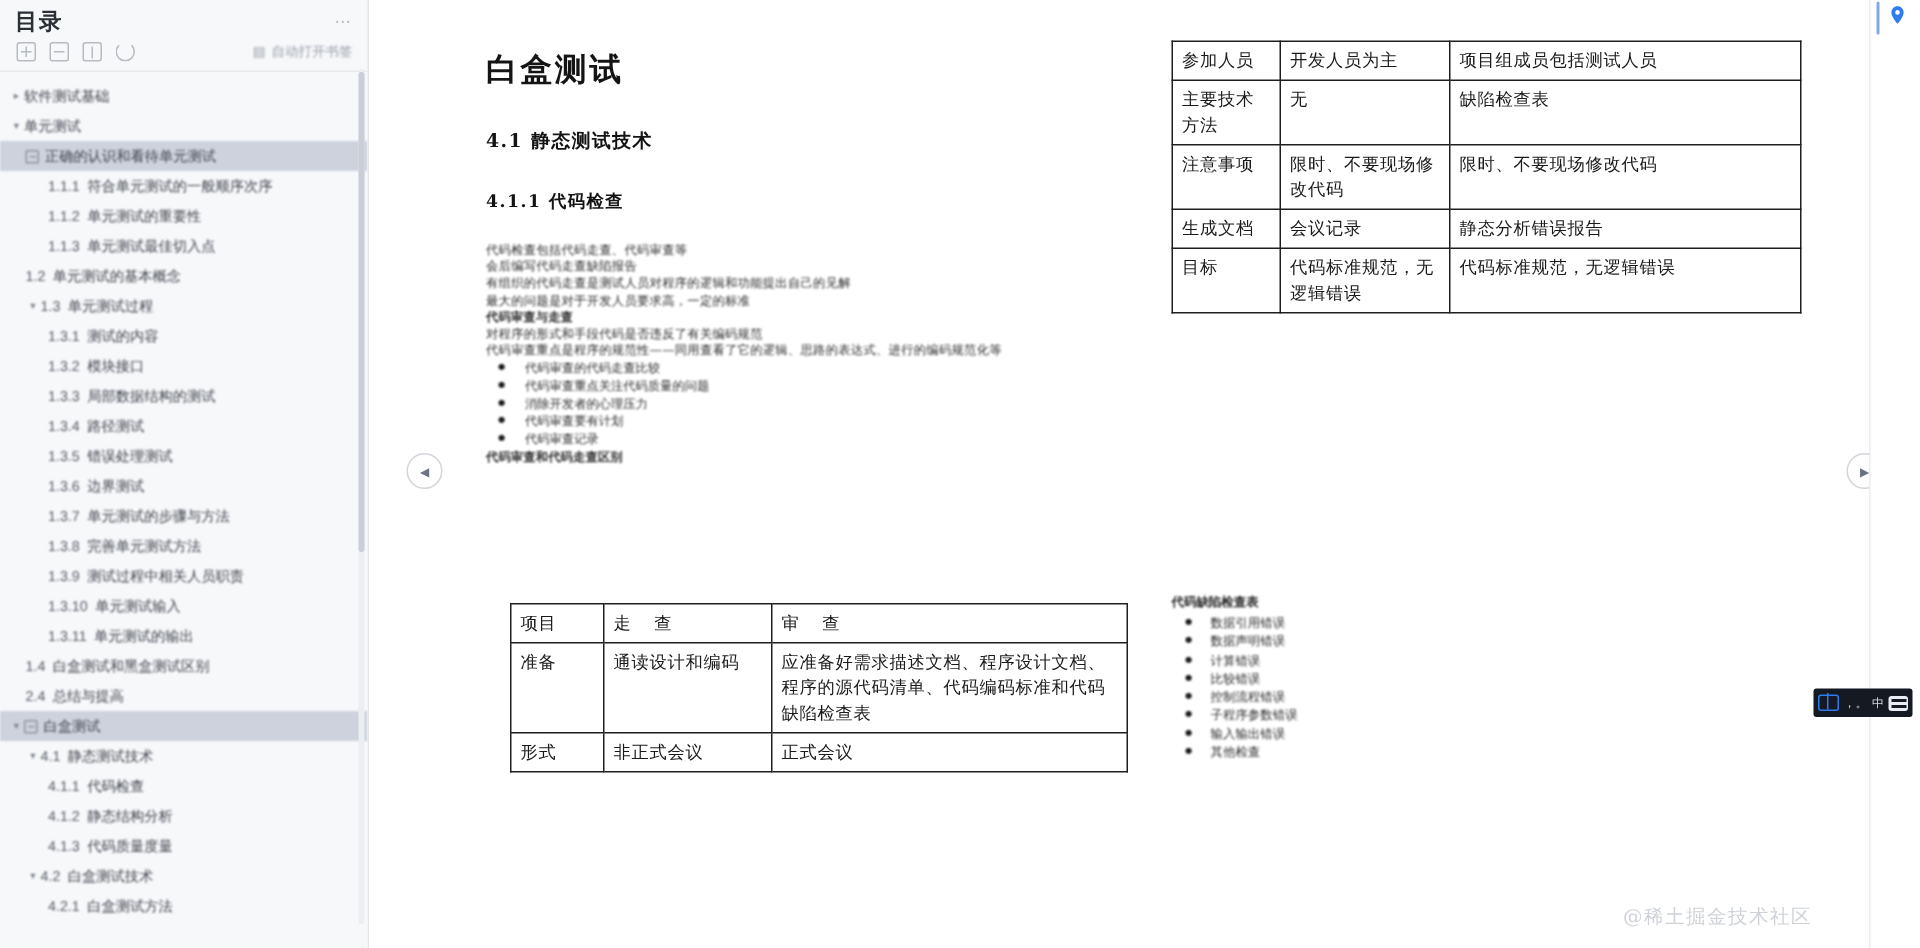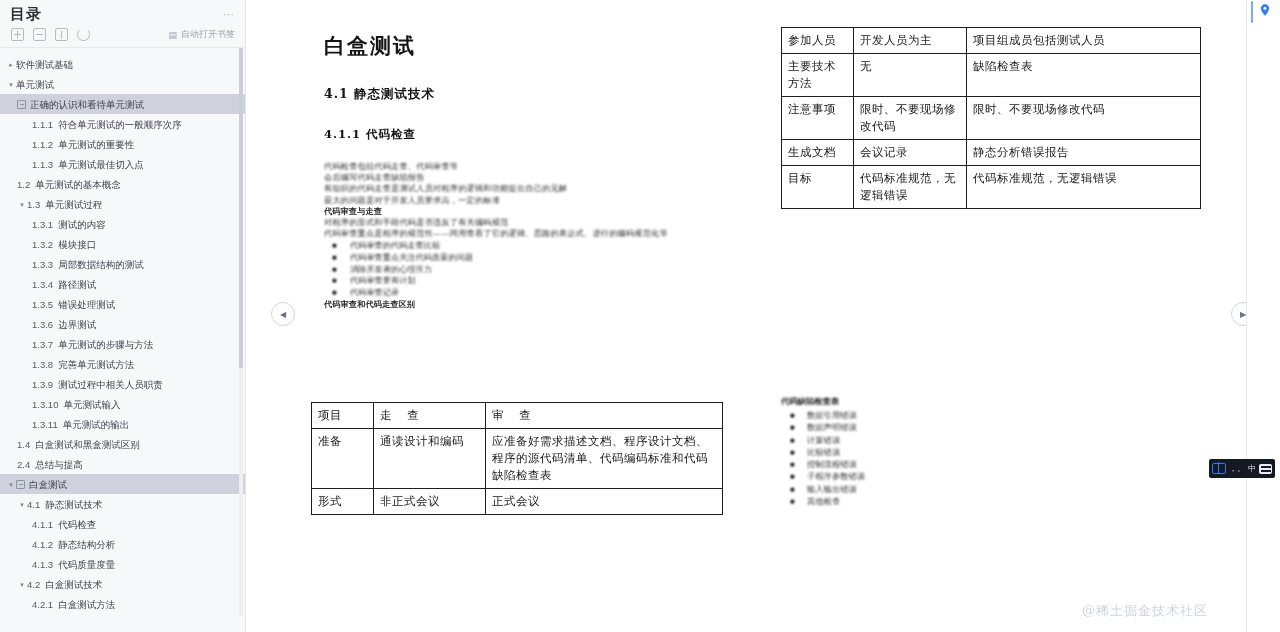--- a/index.html
+++ b/index.html
@@ -159,21 +159,21 @@
   table.doc-tbl td {
     border: 1px solid #1e1e1e;
     font-size: 11.5px;
     line-height: 17px;
     color: #1a1a1a;
     padding: 4px 6px;
     vertical-align: top;
     letter-spacing: .5px;
     filter: blur(0.45px);
   }
-  #tbl-left { left: 65px; top: 402px; width: 412px; }
+  #tbl-left { left: 94px; top: 402px; width: 412px; }
   #tbl-left td.c0 { width: 62px; }
   #tbl-left td.c1 { width: 112px; }
   #tbl-left td.hdr-c1, #tbl-left td.hdr-c2 { letter-spacing: 6px; }
   #tbl-right { left: 535px; top: 27px; width: 420px; }
   #tbl-right td.c0 { width: 72px; }
   #tbl-right td.c1 { width: 113px; }
 
   .right-list {
     position: absolute; left: 535px; top: 396px; width: 210px;
   }

